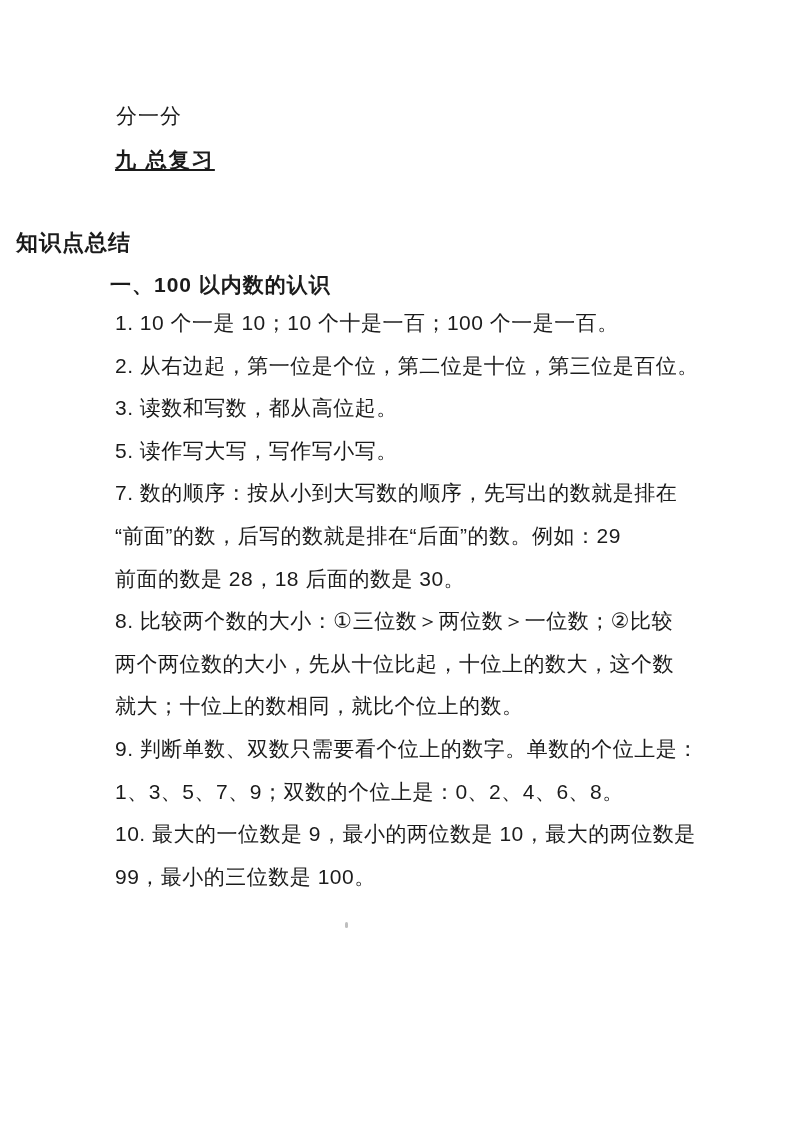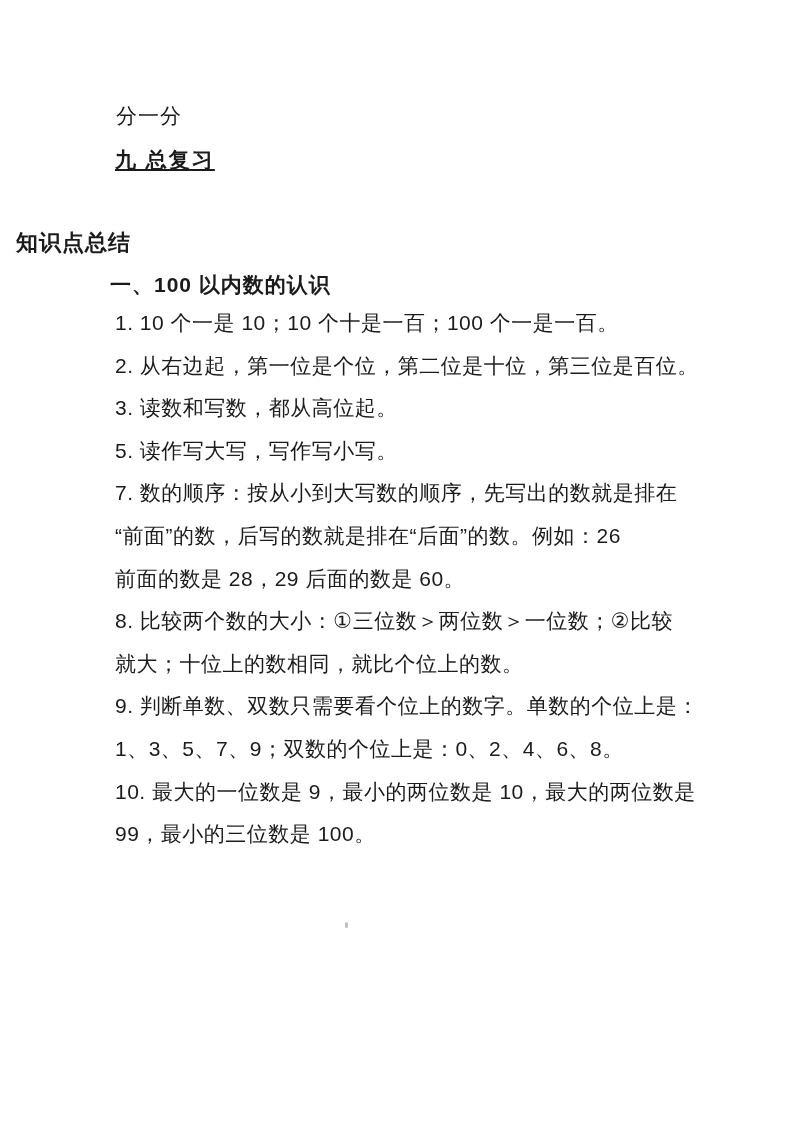--- a/index.html
+++ b/index.html
@@ -83,23 +83,24 @@
   <div class="doc-title">知识点总结</div>
 
   <div class="section-heading">一、100 以内数的认识</div>
 
   <div class="body-lines">
     <div class="body-line">1. 10 个一是 10；10 个十是一百；100 个一是一百。</div>
     <div class="body-line">2. 从右边起，第一位是个位，第二位是十位，第三位是百位。</div>
     <div class="body-line">3. 读数和写数，都从高位起。</div>
     <div class="body-line">5. 读作写大写，写作写小写。</div>
     <div class="body-line">7. 数的顺序：按从小到大写数的顺序，先写出的数就是排在</div>
-    <div class="body-line">“前面”的数，后写的数就是排在“后面”的数。例如：26</div>
-    <div class="body-line">前面的数是 28，29 后面的数是 60。</div>
+    <div class="body-line">“前面”的数，后写的数就是排在“后面”的数。例如：29</div>
+    <div class="body-line">前面的数是 28，18 后面的数是 30。</div>
     <div class="body-line">8. 比较两个数的大小：①三位数＞两位数＞一位数；②比较</div>
+    <div class="body-line">两个两位数的大小，先从十位比起，十位上的数大，这个数</div>
     <div class="body-line">就大；十位上的数相同，就比个位上的数。</div>
     <div class="body-line">9. 判断单数、双数只需要看个位上的数字。单数的个位上是：</div>
     <div class="body-line">1、3、5、7、9；双数的个位上是：0、2、4、6、8。</div>
     <div class="body-line">10. 最大的一位数是 9，最小的两位数是 10，最大的两位数是</div>
     <div class="body-line">99，最小的三位数是 100。</div>
   </div>
 
   <div class="scan-artifact speck-1"></div>
   <div class="scan-artifact speck-2"></div>
 

